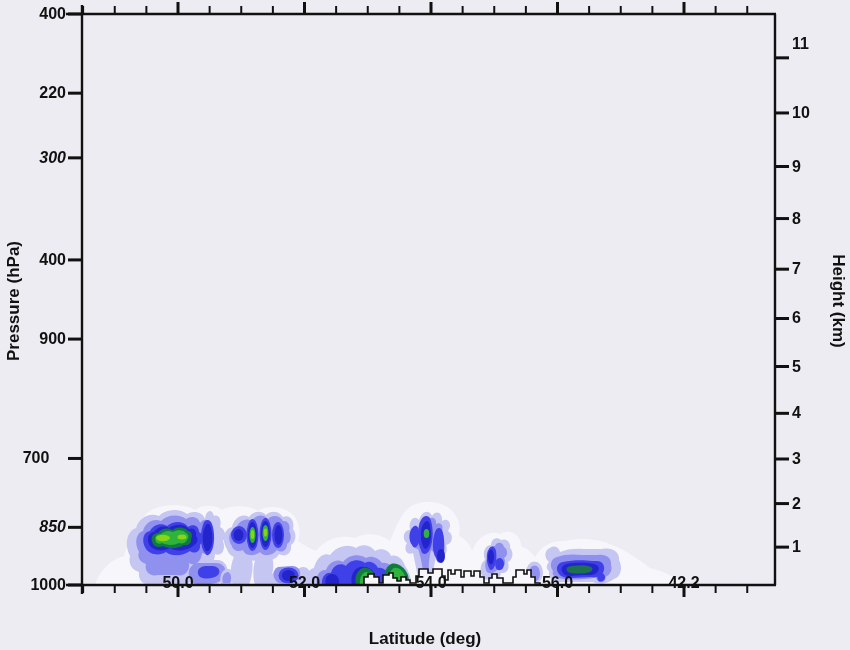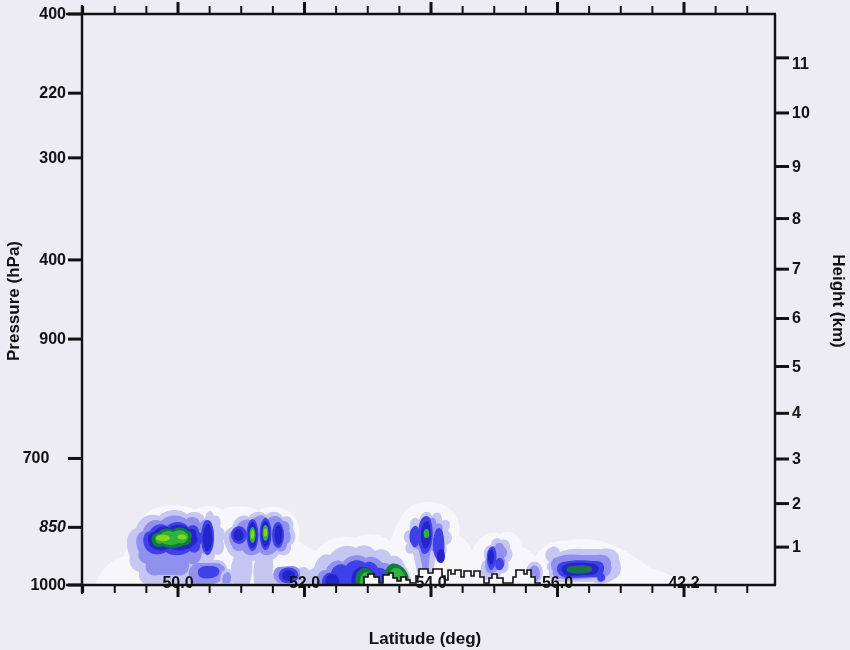--- a/index.html
+++ b/index.html
@@ -268,36 +268,36 @@
   <div id="xlabels">
       <div class="ticklabel xlab" style="left: 178px;">50.0</div>
       <div class="ticklabel xlab" style="left: 304.5px;">52.0</div>
       <div class="ticklabel xlab" style="left: 431px;">54.0</div>
       <div class="ticklabel xlab" style="left: 557.5px;">56.0</div>
       <div class="ticklabel xlab" style="left: 684px;">42.2</div>
     </div>
   <div id="plabels">
       <div class="ticklabel plab" style="top: 5px;">400</div>
       <div class="ticklabel plab" style="top: 84.1674px;">220</div>
-      <div class="ticklabel plab" style="top: 148.852px;">300</div>
+      <div class="ticklabel plab" style="top: 148.852px; font-style: italic;">300</div>
       <div class="ticklabel plab" style="top: 250.916px;">400</div>
       <div class="ticklabel plab" style="top: 330.084px;">900</div>
       <div class="ticklabel plab" style="top: 449.458px; text-align: center;">700</div>
       <div class="ticklabel plab" style="top: 518.341px; font-style: italic;">850</div>
       <div class="ticklabel plab" style="top: 576px;">1000</div>
     </div>
   <div id="hlabels">
       <div class="ticklabel hlab" style="top: 538.123px;">1</div>
       <div class="ticklabel hlab" style="top: 494.583px;">2</div>
       <div class="ticklabel hlab" style="top: 450.002px;">3</div>
       <div class="ticklabel hlab" style="top: 404.329px;">4</div>
       <div class="ticklabel hlab" style="top: 357.509px;">5</div>
       <div class="ticklabel hlab" style="top: 309.484px;">6</div>
       <div class="ticklabel hlab" style="top: 260.188px;">7</div>
       <div class="ticklabel hlab" style="top: 209.554px;">8</div>
       <div class="ticklabel hlab" style="top: 157.507px;">9</div>
       <div class="ticklabel hlab" style="top: 103.966px;">10</div>
-      <div class="ticklabel hlab" style="top: 55px;">11</div>
+      <div class="ticklabel hlab" style="top: 35px;">11</div>
     </div>
   <div id="xtitle" class="axis-title">Latitude (deg)</div>
   <div id="ptitle" class="axis-title">Pressure (hPa)</div>
   <div id="htitle" class="axis-title">Height (km)</div>
 </div>
 
 </body></html>

